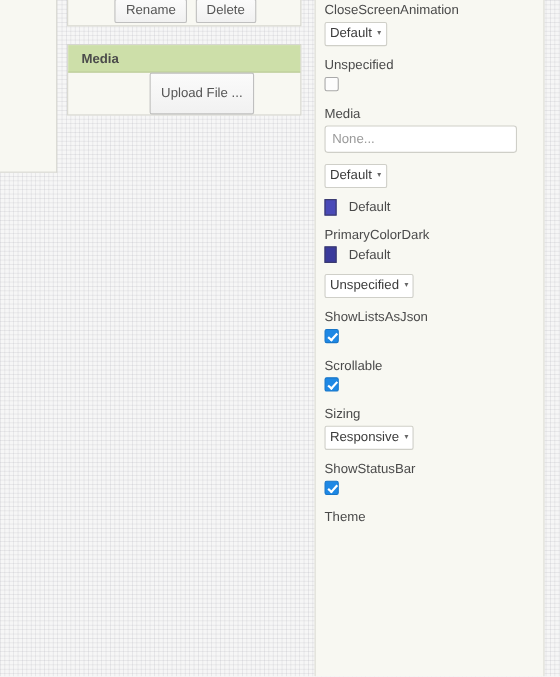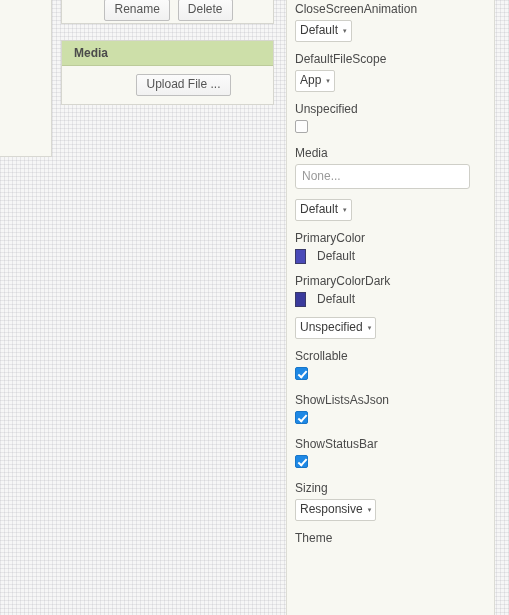--- a/index.html
+++ b/index.html
@@ -90,21 +90,20 @@
     padding-left: 12px;
   }
   #media-title {
     font-size: 12px;
     font-weight: bold;
     color: #4b4b4b;
   }
   #media-body {
     height: 38px;
     display: flex;
-    align-items: center;
     justify-content: center;
     padding-left: 32px;
     box-sizing: border-box;
   }
 
   
   #properties-panel {
     position: absolute;
     left: 286px; top: 0;
     width: 209px; height: 615px;
@@ -237,47 +236,39 @@
     <div id="properties-list">
 
       <div class="prop">
         <span class="prop-label">CloseScreenAnimation</span>
         <div class="prop-select">
           <span>Default</span>
           <span class="caret">▾</span>
         </div>
       </div>
 
-      <div class="prop">
-        <span class="prop-label">DefaultFileScope</span>
-        <div class="prop-select">
-          <span>App</span>
-          <span class="caret">▾</span>
-        </div>
-      </div>
 
       <div class="prop">
         <span class="prop-label">Unspecified</span>
         <span class="cb"></span>
       </div>
 
       <div class="prop">
         <span class="prop-label">Media</span>
         <input class="prop-input" type="text" placeholder="None..." style="">
       </div>
 
       <div class="prop">
         <div class="prop-select">
           <span>Default</span>
           <span class="caret">▾</span>
         </div>
       </div>
 
       <div class="prop">
-        <span class="prop-label">PrimaryColor</span>
         <div class="color-row">
           <span class="color-swatch" id="sw-primary" style="background: rgb(74, 74, 184);"></span>
           <span class="color-name">Default</span>
         </div>
       </div>
 
       <div class="prop">
         <span class="prop-label">PrimaryColorDark</span>
         <div class="color-row">
           <span class="color-swatch" id="sw-primary-dark" style="background: rgb(58, 58, 156);"></span>
@@ -286,42 +277,42 @@
       </div>
 
       <div class="prop">
         <div class="prop-select">
           <span>Unspecified</span>
           <span class="caret">▾</span>
         </div>
       </div>
 
       <div class="prop">
-        <span class="prop-label">Scrollable</span>
-        <span class="cb checked"></span>
-      </div>
-
-      <div class="prop">
         <span class="prop-label">ShowListsAsJson</span>
         <span class="cb checked"></span>
       </div>
 
       <div class="prop">
-        <span class="prop-label">ShowStatusBar</span>
+        <span class="prop-label">Scrollable</span>
         <span class="cb checked"></span>
       </div>
 
       <div class="prop">
         <span class="prop-label">Sizing</span>
         <div class="prop-select">
           <span>Responsive</span>
           <span class="caret">▾</span>
         </div>
       </div>
 
       <div class="prop">
+        <span class="prop-label">ShowStatusBar</span>
+        <span class="cb checked"></span>
+      </div>
+
+      <div class="prop">
         <span class="prop-label">Theme</span>
       </div>
 
     </div>
   </div>
 
 </div>
 
 </body></html>

